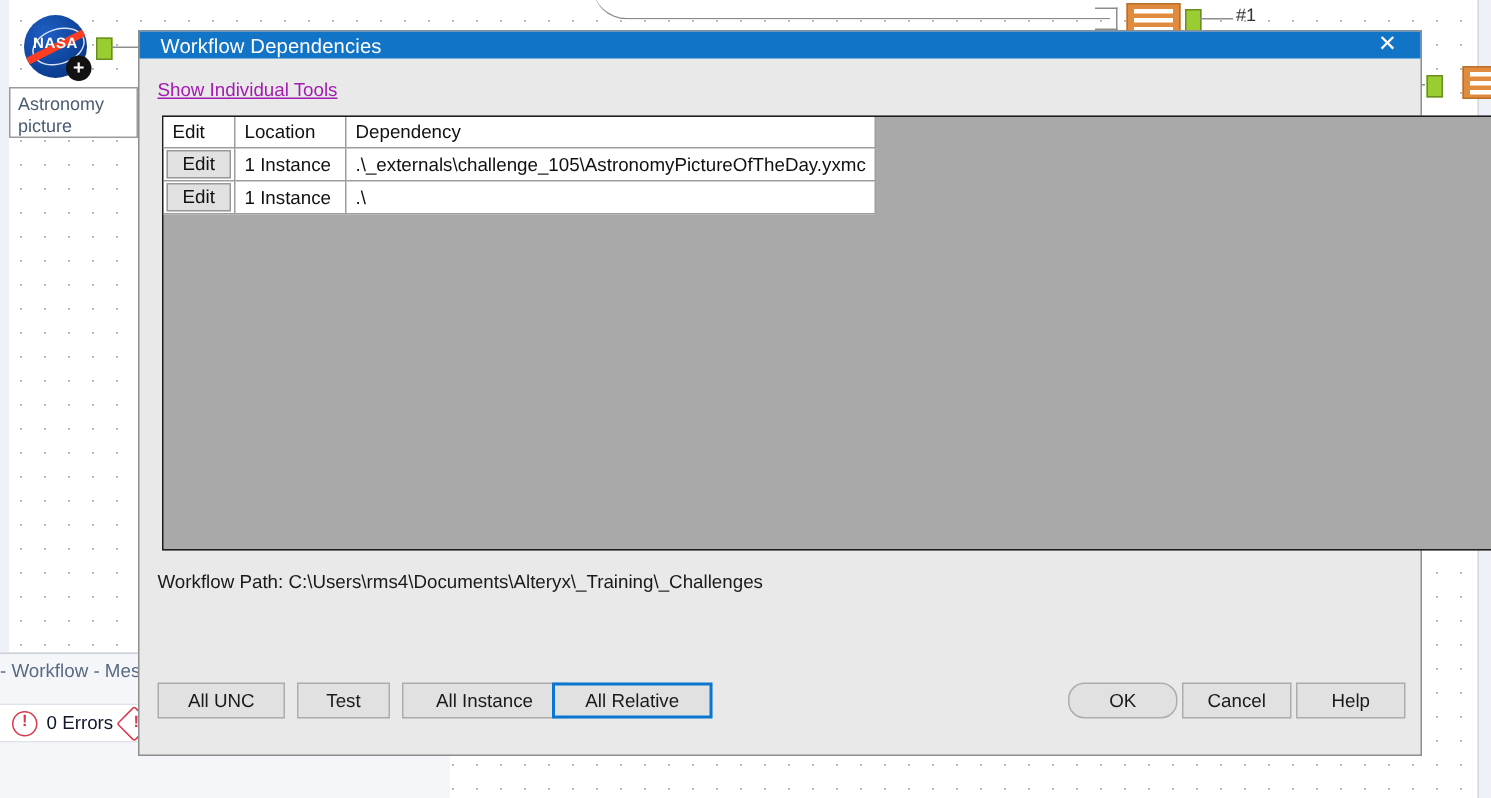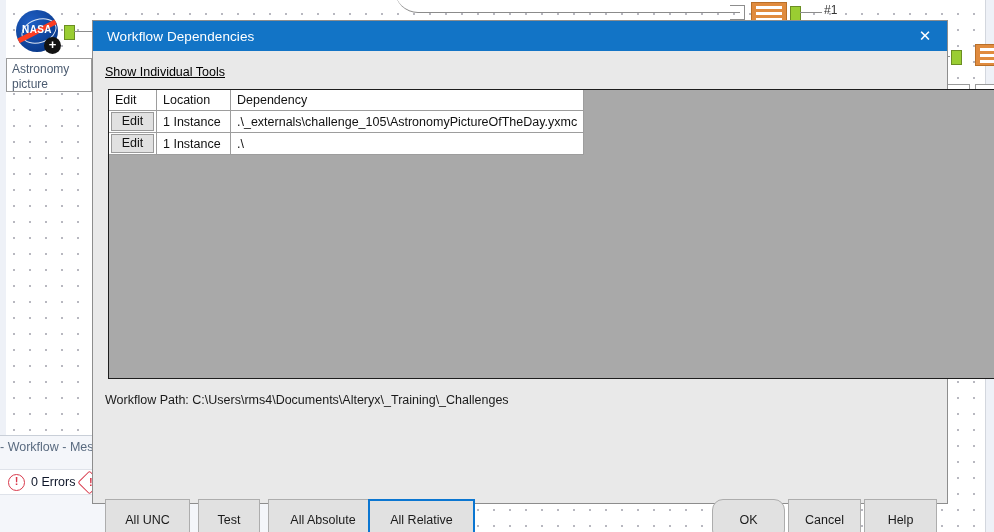--- a/index.html
+++ b/index.html
@@ -217,21 +217,21 @@
   #dialog {
     position: absolute;
     left: 92px; top: 20px;
     width: 856px; height: 484px;
     background: #e9e9e9;
     border: 1px solid #8d8d8d;
     box-sizing: border-box;
     box-shadow: 0 0 0 0 rgba(0,0,0,0);
   }
   #dialog-titlebar {
-    height: 30px;
+    height: 18px;
     background: #1274c6;
     display: flex;
     align-items: center;
     justify-content: space-between;
   }
   #dialog-title {
     color: #ffffff;
     font-size: 13.5px;
     padding-left: 14px;
     letter-spacing: 0.1px;
@@ -247,21 +247,21 @@
   }
 
   #dialog-body {
     position: relative;
     height: 450px;
   }
 
   #show-individual-tools {
     position: absolute;
     left: 12px; top: 14px;
-    color: #000000;
+    color: #a21caf;
     font-size: 12.5px;
     text-decoration: underline;
     cursor: pointer;
   }
 
   
   #dep-list {
     position: absolute;
     left: 15px; top: 38px;
     width: 906px; height: 290px;
@@ -324,30 +324,29 @@
   #workflow-path {
     position: absolute;
     left: 12px; top: 342px;
     font-size: 12.5px;
     color: #1a1a1a;
   }
 
   
   .dlg-btn {
     position: absolute;
-    height: 42px;
+    height: 24px;
     background: #e1e1e1;
     border: 1px solid #adadad;
     font-family: "Liberation Sans", sans-serif;
     font-size: 12.5px;
     color: #1a1a1a;
     cursor: pointer;
     box-sizing: border-box;
     padding: 0;
-    margin-top: 32px;
   }
   .dlg-btn.focused {
     border: 2px solid #0b76d1;
     background: #e1e1e1;
   }
   #btn-all-unc      { left: 12px;  top: 416px; width: 85px; }
   #btn-test         { left: 105px; top: 416px; width: 62px; }
   #btn-all-absolute { left: 175px; top: 416px; width: 110px; }
   #btn-all-relative { left: 275px; top: 416px; width: 107px; }
   #btn-ok           { left: 619px; top: 416px; width: 73px; border-radius: 11px; }
@@ -447,21 +446,21 @@
             <td>.\</td>
           </tr>
         </tbody>
       </table>
     </div>
 
     <div id="workflow-path">Workflow Path: C:\Users\rms4\Documents\Alteryx\_Training\_Challenges</div>
 
     <button class="dlg-btn" id="btn-all-unc">All UNC</button>
     <button class="dlg-btn" id="btn-test">Test</button>
-    <button class="dlg-btn" id="btn-all-absolute">All Absolute</button>
+    <button class="dlg-btn" id="btn-all-absolute">All Instance</button>
     <button class="dlg-btn focused" id="btn-all-relative">All Relative</button>
 
     <button class="dlg-btn" id="btn-ok">OK</button>
     <button class="dlg-btn" id="btn-cancel">Cancel</button>
     <button class="dlg-btn" id="btn-help">Help</button>
 
   </div>
 </div>
 
 </body></html>

